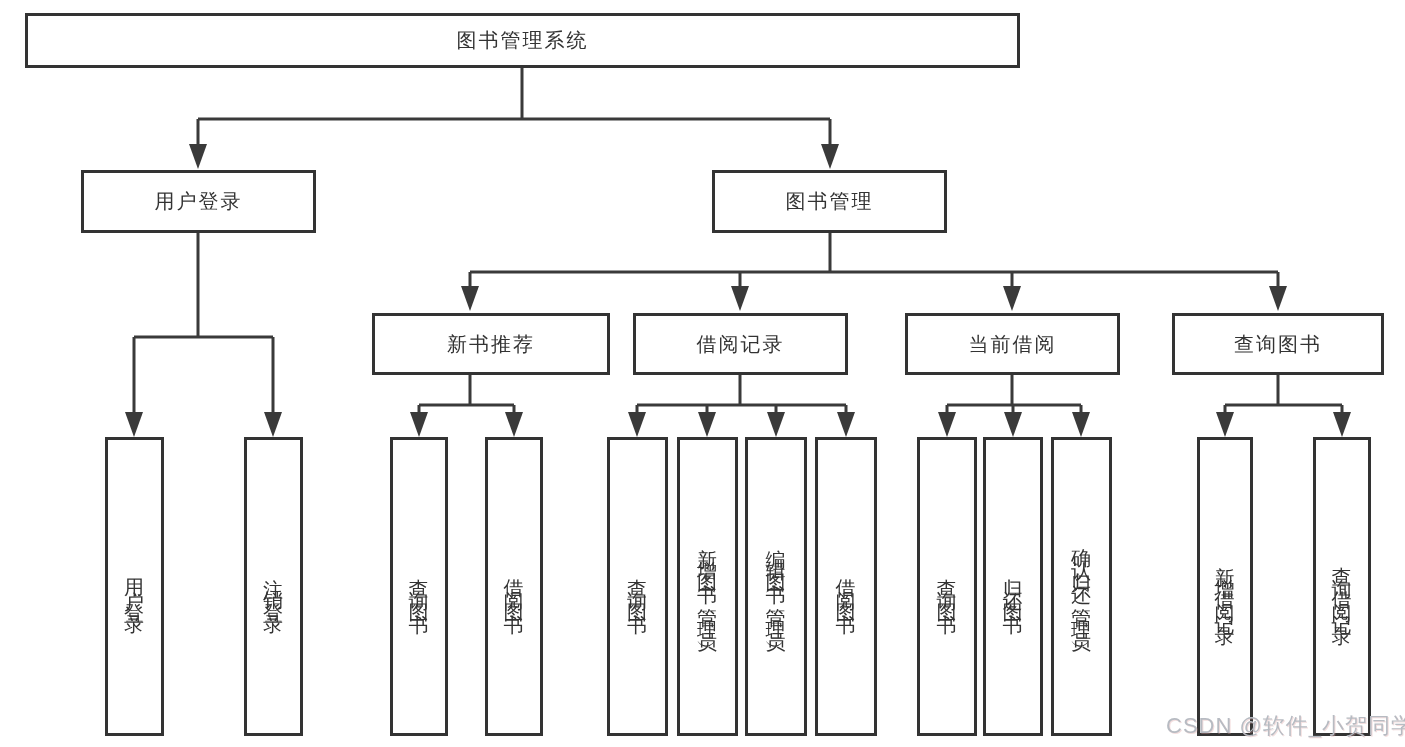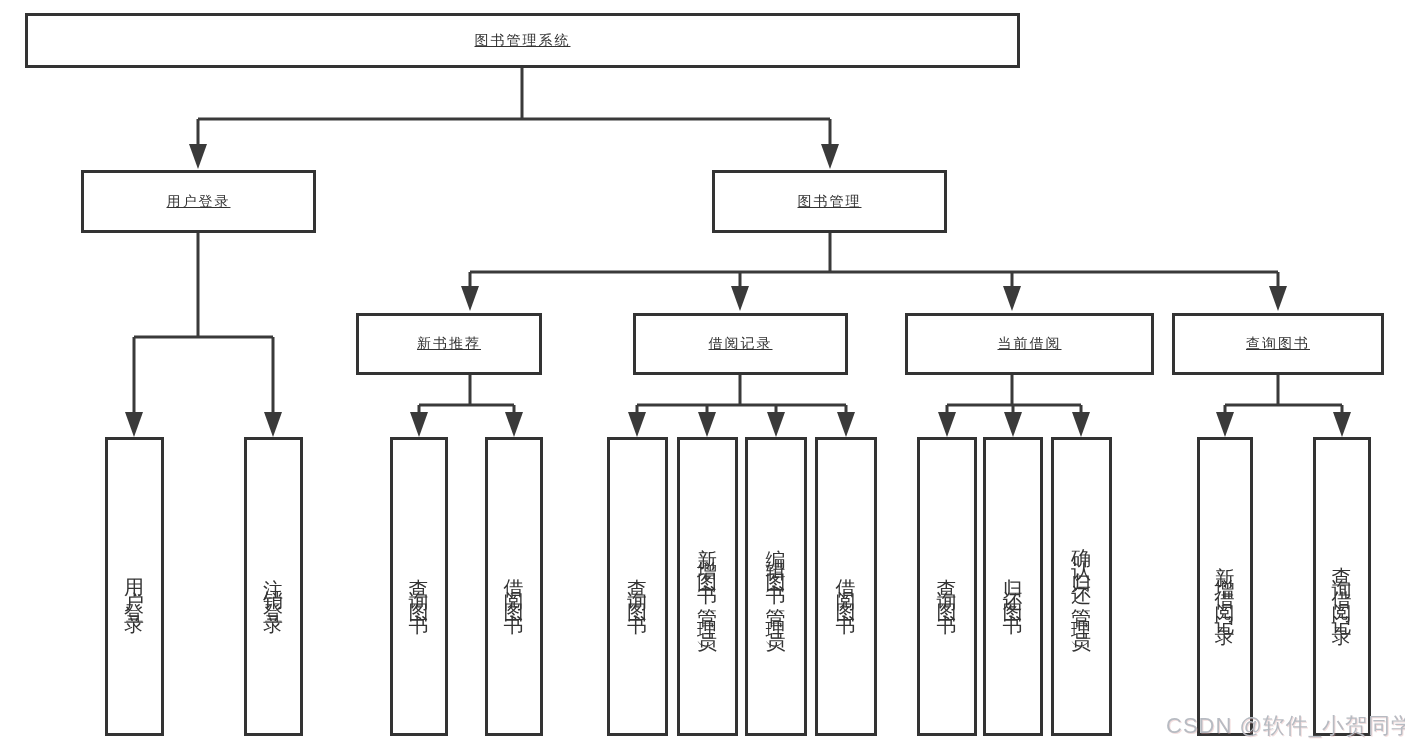--- a/index.html
+++ b/index.html
@@ -15,24 +15,23 @@
   .box {
     position:absolute;
     box-sizing:border-box;
     border:3px solid #333333;
     background:#ffffff;
     display:flex;
     align-items:center;
     justify-content:center;
   }
   .hbox .lbl {
-    font-size:14px;
+    font-size:20px;
     letter-spacing:2px;
     white-space:nowrap;
-    text-decoration:underline;
   }
   .vbox .vlbl {
     writing-mode:vertical-rl;
     font-size:20px;
     line-height:1;
     letter-spacing:12px;
   }
   .watermark {
     position:absolute;
     left:1166px; top:711px;
@@ -87,27 +86,27 @@
     <span class="lbl">图书管理系统</span>
   </div>
 
   <div class="box hbox" style="left:81px;top:170px;width:235px;height:63px">
     <span class="lbl">用户登录</span>
   </div>
   <div class="box hbox" style="left:712px;top:170px;width:235px;height:63px">
     <span class="lbl">图书管理</span>
   </div>
 
-  <div class="box hbox" style="left:356px;top:313px;width:186px;height:62px">
+  <div class="box hbox" style="left:372px;top:313px;width:238px;height:62px">
     <span class="lbl">新书推荐</span>
   </div>
   <div class="box hbox" style="left:633px;top:313px;width:215px;height:62px">
     <span class="lbl">借阅记录</span>
   </div>
-  <div class="box hbox" style="left:905px;top:313px;width:249px;height:62px">
+  <div class="box hbox" style="left:905px;top:313px;width:215px;height:62px">
     <span class="lbl">当前借阅</span>
   </div>
   <div class="box hbox" style="left:1172px;top:313px;width:212px;height:62px">
     <span class="lbl">查询图书</span>
   </div>
 
   <div class="box vbox" style="left:105px;top:437px;width:59px;height:299px">
     <span class="vlbl">用户登录</span>
   </div>
   <div class="box vbox" style="left:244px;top:437px;width:59px;height:299px">

